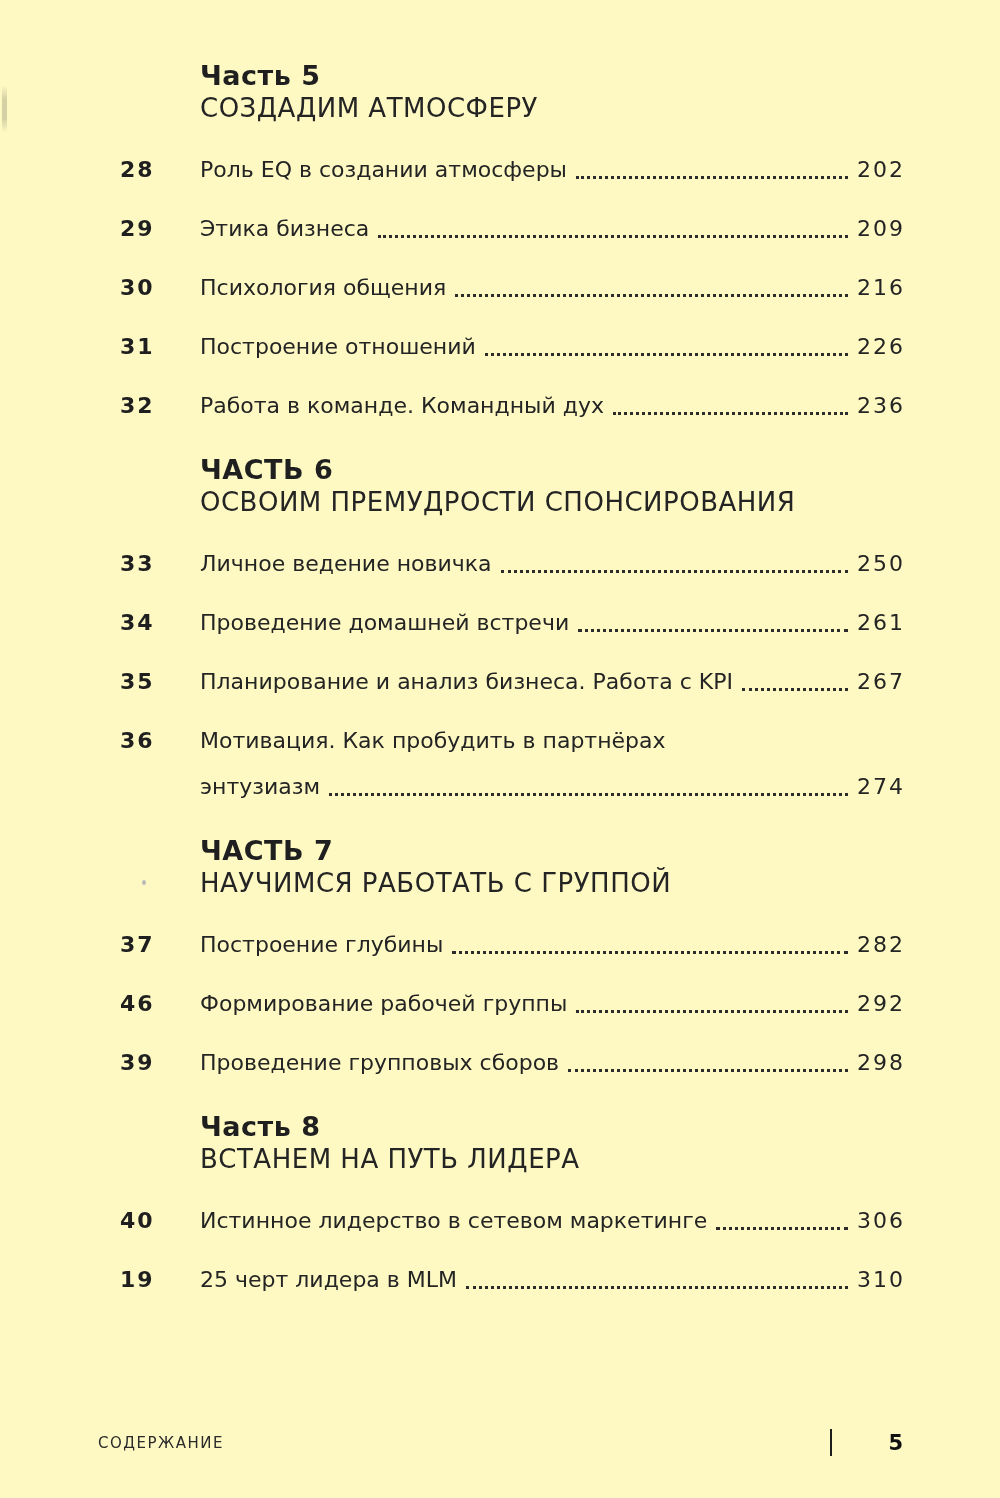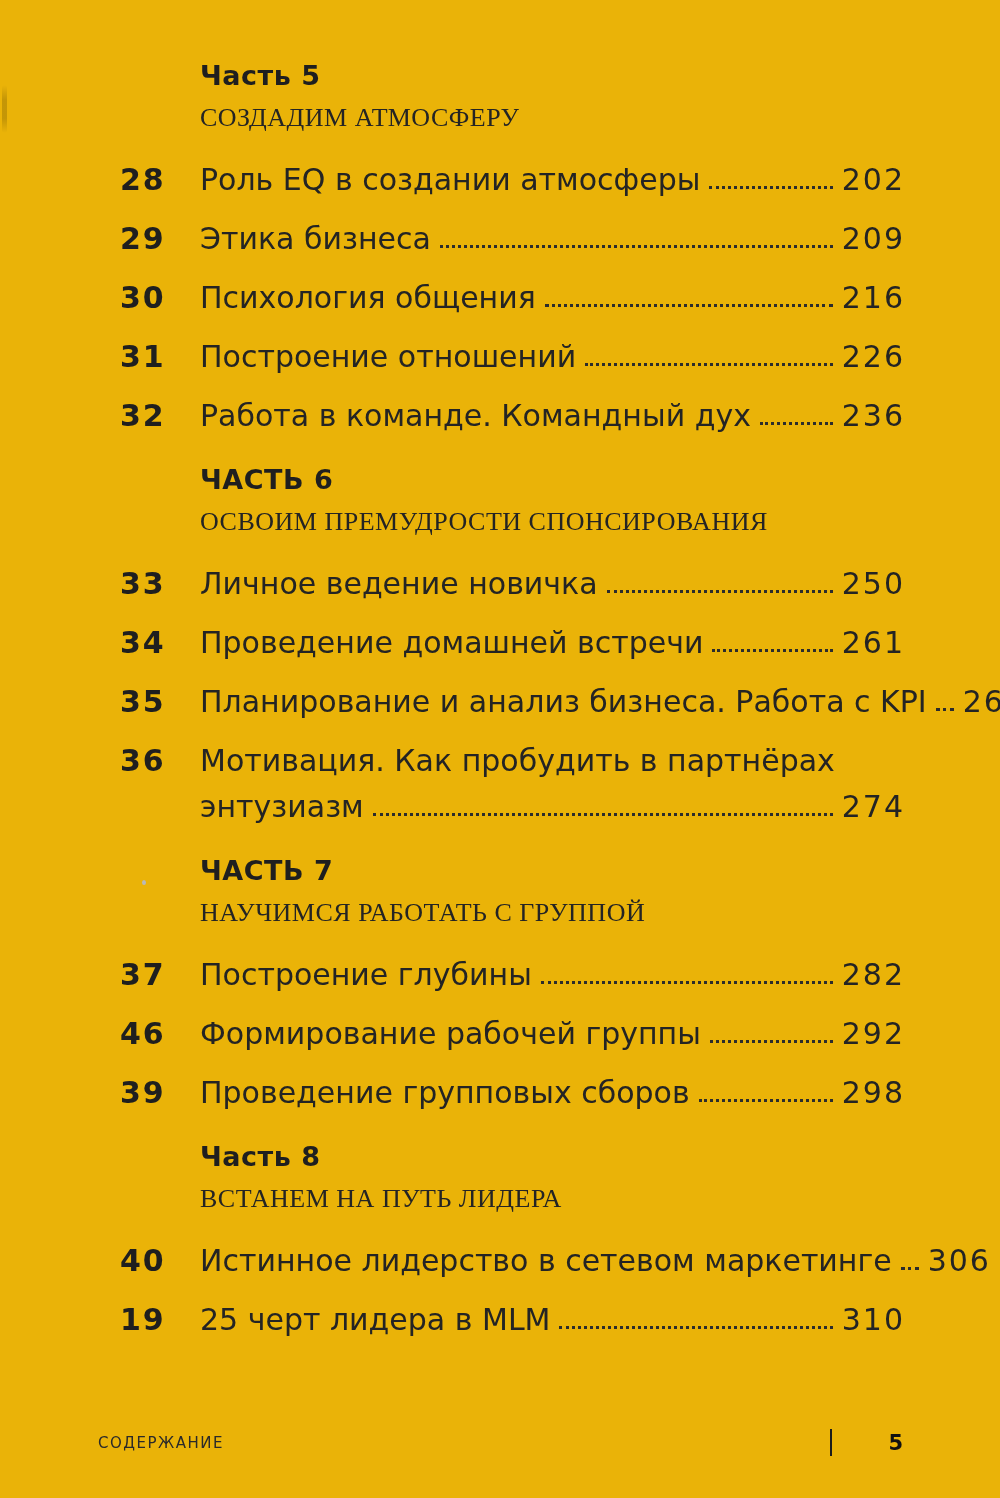--- a/index.html
+++ b/index.html
@@ -4,21 +4,21 @@
 <style>
   * { margin:0; padding:0; box-sizing:border-box; }
   html,body { width:1000px; height:1498px; }
   body {
     background:#ffffff;
     color:#1f1f1f;
     font-family:"DejaVu Sans","Liberation Sans",sans-serif;
     position:relative;
     overflow:hidden;
   }
-  .page { position:absolute; inset:0; background:#eab308; }
+  .page { position:absolute; inset:0; background:#fef9c3; }
 
   
   .scan-edge-shadow {
     position:absolute; left:2px; top:85px; width:5px; height:48px;
     background:linear-gradient(to bottom, rgba(0,0,0,0) 0%, rgba(0,0,0,0.16) 30%, rgba(0,0,0,0.16) 70%, rgba(0,0,0,0) 100%);
     border-radius:3px;
   }
   .scan-speck {
     position:absolute; left:142px; top:880px; width:4px; height:5px;
     background:#b9b9b9; border-radius:50%;
@@ -28,26 +28,26 @@
   .toc { position:absolute; left:120px; top:60px; width:785px; }
   .toc-section { margin-top:32px; }
   .toc-section:first-child { margin-top:0; }
 
   .part-heading { margin-left:80px; }
   .part-label {
     font-weight:bold; font-size:27px; line-height:32px;
     letter-spacing:0.5px;
   }
   .part-title {
-    font-size:26px; line-height:32px; margin-top:10px;
-    letter-spacing:0.5px; color:#242424;font-family:Liberation Serif, serif;
+    font-size:26px; line-height:32px; margin-top:0;
+    letter-spacing:0.5px; color:#242424;
   }
 
   .entries { list-style:none; }
-  .entry { display:flex; align-items:flex-start; margin-top:27px; font-size:30px; line-height:32px; }
+  .entry { display:flex; align-items:flex-start; margin-top:27px; font-size:22px; line-height:32px; }
   .entries .entry:first-child { margin-top:30px; }
   .entry-num {
     width:80px; flex-shrink:0; font-weight:bold; letter-spacing:2px;
   }
   .entry-body { flex:1; min-width:0; }
   .entry-line { display:flex; align-items:center; }
   .entry-line2 { margin-top:14px; }
   .entry-title { white-space:nowrap; color:#242424; }
   .leader {
     flex:1; min-width:18px;

